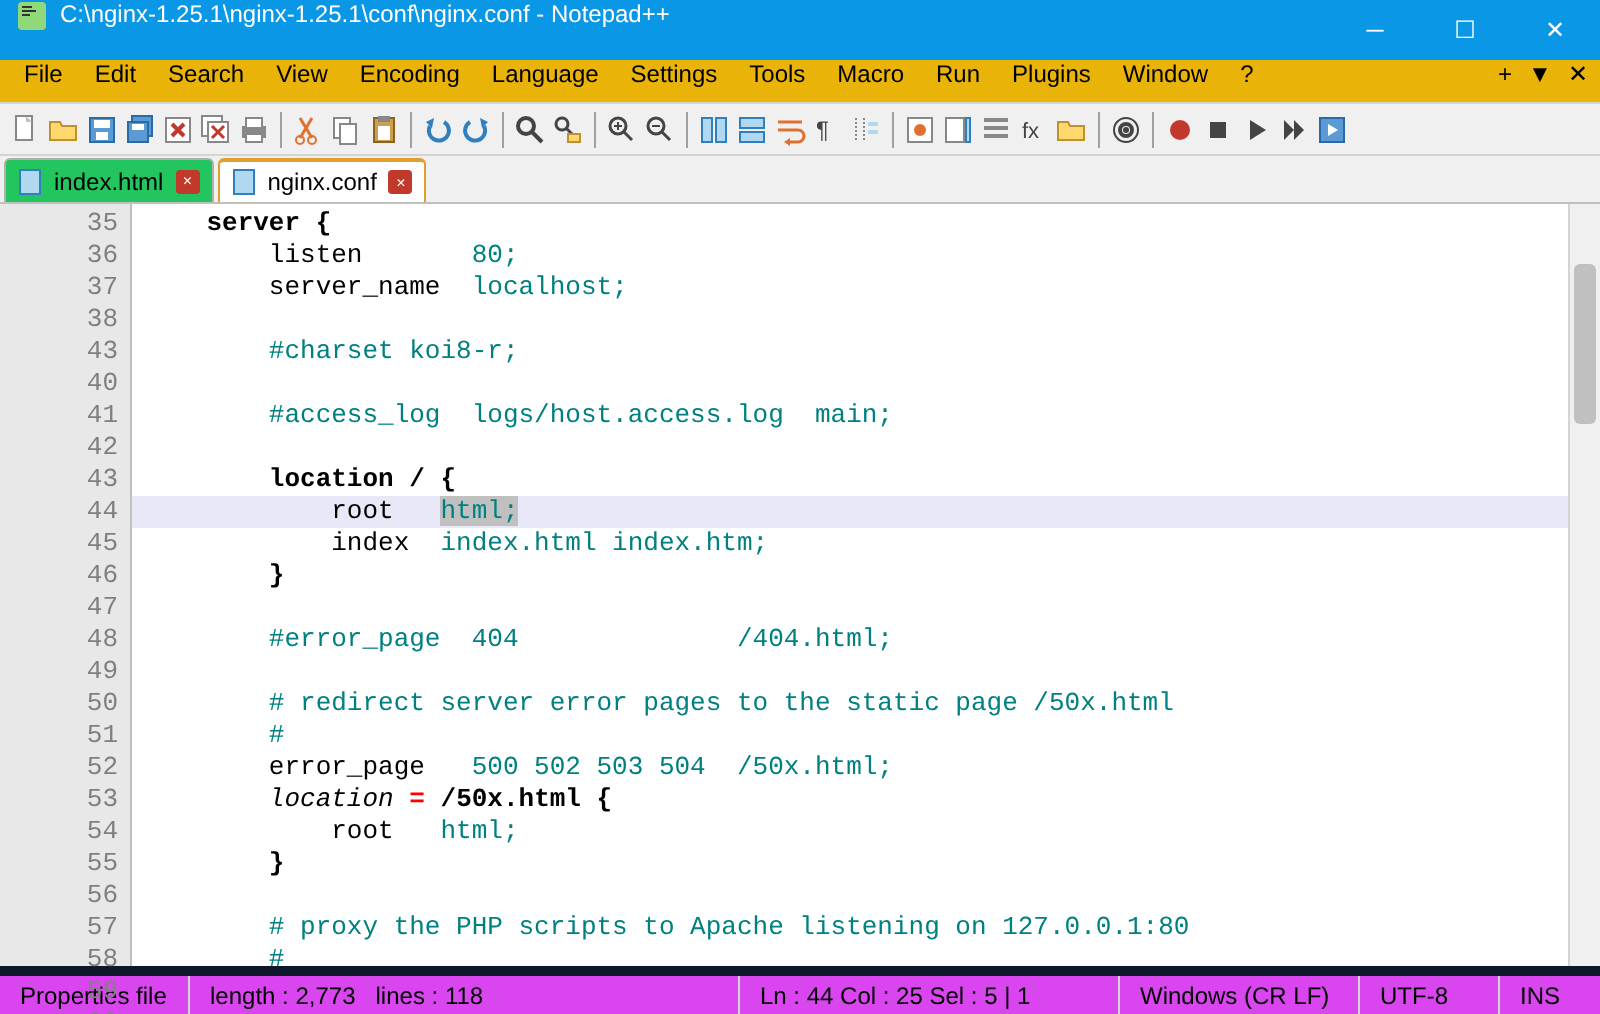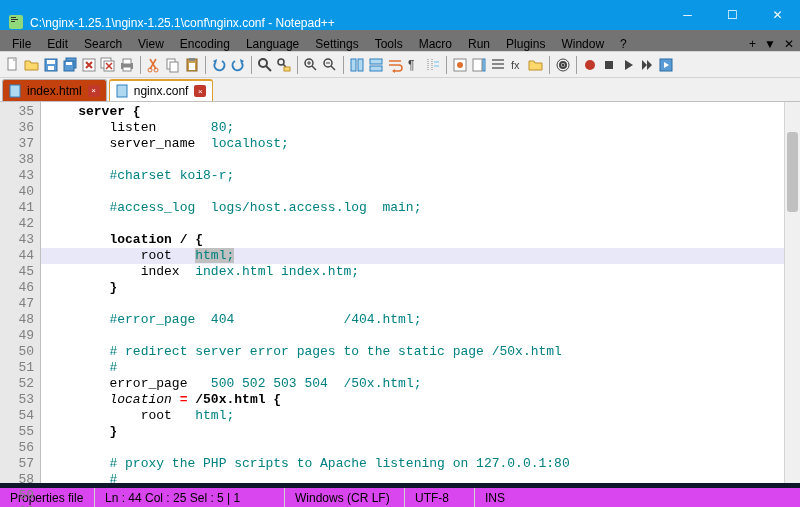--- a/index.html
+++ b/index.html
@@ -1,37 +1,37 @@
 <!DOCTYPE html>
 <html><head>
 <meta charset="utf-8">
 <style>
 *{box-sizing:border-box;margin:0;padding:0}
 html,body{width:800px;height:507px;overflow:hidden;font-family:"Segoe UI",Tahoma,sans-serif;font-size:12px;background:#fff}
-.titlebar{height:30px;background:#0997e6;color:#fff;display:flex;align-items:flex-end;padding:0 0 0 8px}
+.titlebar{height:30px;background:#0997e6;color:#fff;display:flex;align-items:flex-start;padding:0 0 0 8px}
 .titlebar .npp-icon{width:16px;height:16px;margin-right:6px;display:flex;align-items:center;justify-content:center}
 .titlebar .title{flex:1;font-size:12px;white-space:nowrap;overflow:hidden}
 .winbtns{display:flex;height:100%}
 .winbtn{width:45px;display:flex;align-items:center;justify-content:center;font-size:12px}
 .winbtn.close{background:rgba(255,255,255,0.0)}
-.menubar{height:22px;background:#737373;display:flex;align-items:flex-end;padding-left:4px;border-bottom:1px solid #d4d4d4}
+.menubar{height:22px;background:#eab308;display:flex;align-items:flex-start;padding-left:4px;border-bottom:1px solid #d4d4d4}
 .menubar .item{padding:2px 8px;font-size:12px;color:#000;cursor:default}
 .menubar .spacer{flex:1}
 .menubar .right{display:flex;align-items:center;padding-right:6px;gap:8px}
 .toolbar{height:26px;background:#f0f0f0;border-bottom:1px solid #d4d4d4;display:flex;align-items:center;padding:0 4px;gap:1px}
 .tb{width:18px;height:18px;display:flex;align-items:center;justify-content:center;border-radius:2px}
 .tb svg{width:16px;height:16px}
 .sep{width:1px;height:18px;background:#a0a0a0;margin:0 3px}
 .tabbar{height:24px;background:#f0f0f0;display:flex;align-items:flex-end;padding-left:2px;border-bottom:1px solid #c0c0c0}
-.tab{height:22px;display:flex;align-items:center;padding:0 6px;background:#c2410c;border:1px solid #b0b0b0;border-bottom:none;border-top-left-radius:3px;border-top-right-radius:3px;margin-right:2px;font-size:12px;gap:4px}
+.tab{height:22px;display:flex;align-items:center;padding:0 6px;background:#22c55e;border:1px solid #b0b0b0;border-bottom:none;border-top-left-radius:3px;border-top-right-radius:3px;margin-right:2px;font-size:12px;gap:4px}
 .tab.active{background:#fff;border-color:#e0a030;border-top-width:2px}
 .tab .fico{width:14px;height:14px}
 .tab .x{width:12px;height:12px;background:#c0392b;border-radius:2px;color:#fff;font-size:8px;display:flex;align-items:center;justify-content:center;margin-left:2px}
 .editor-area{height:381px;display:flex;position:relative}
-.gutter{width:41px;background:#e8e8e8;text-align:right;padding:2px 6px 0 0;font-family:Consolas,"Courier New",monospace;font-size:13px;line-height:16px;color:#808080;border-right:1px solid #c0c0c0}
+.gutter{width:66px;background:#e8e8e8;text-align:right;padding:2px 6px 0 0;font-family:Consolas,"Courier New",monospace;font-size:13px;line-height:16px;color:#808080;border-right:1px solid #c0c0c0}
 .code{flex:1;font-family:Consolas,"Courier New",monospace;font-size:13px;line-height:16px;padding:2px 0 15px 0;white-space:pre;overflow:hidden;background:#fff}
 .line{height:16px;padding-left:6px}
 .line.hl{background:#e8e8f8}
 .kw{color:#000}
 .id{color:#000;font-weight:bold}
 .str{color:#008080}
 .cm{color:#008080}
 .it{font-style:italic;color:#000}
 .eq{color:#ff0000;font-weight:bold}
 .sel{background:#c0c0c0}
@@ -324,17 +324,21 @@
       <div>60</div>
     </div>
   <div class="code" id="code"><div class="line">    <span class="id">server {</span></div><div class="line">        <span class="kw">listen       </span><span class="str">80;</span></div><div class="line">        <span class="kw">server_name  </span><span class="str">localhost;</span></div><div class="line"></div><div class="line">        <span class="cm">#charset koi8-r;</span></div><div class="line"></div><div class="line">        <span class="cm">#access_log  logs/host.access.log  main;</span></div><div class="line"></div><div class="line">        <span class="id">location / {</span></div><div class="line hl">            <span class="kw">root   </span><span class="str sel">html;</span></div><div class="line">            <span class="kw">index  </span><span class="str">index.html index.htm;</span></div><div class="line">        <span class="id">}</span></div><div class="line"></div><div class="line">        <span class="cm">#error_page  404              /404.html;</span></div><div class="line"></div><div class="line">        <span class="cm"># redirect server error pages to the static page /50x.html</span></div><div class="line">        <span class="cm">#</span></div><div class="line">        <span class="kw">error_page   </span><span class="str">500 502 503 504  /50x.html;</span></div><div class="line">        <span class="it">location</span> <span class="eq">=</span><span class="id"> /50x.html {</span></div><div class="line">            <span class="kw">root   </span><span class="str">html;</span></div><div class="line">        <span class="id">}</span></div><div class="line"></div><div class="line">        <span class="cm"># proxy the PHP scripts to Apache listening on 127.0.0.1:80</span></div><div class="line">        <span class="cm">#</span></div></div>
   <div class="vsb">
       <div class="thumb"></div>
     </div>
 </div>
 
 <div class="statusbar">
   <div class="sb-cell" style="width:95px">Properties file</div>
+  <div class="sb-cell flex">
+    <span>length :</span>&nbsp;<span>2,773</span>&nbsp;&nbsp;&nbsp;
+    <span>lines :</span>&nbsp;<span>118</span>
+  </div>
   <div class="sb-cell" style="width:190px">Ln : 44   Col : 25   Sel : 5 | 1</div>
   <div class="sb-cell" style="width:120px">Windows (CR LF)</div>
   <div class="sb-cell" style="width:70px">UTF-8</div>
   <div class="sb-cell" style="width:50px;border-right:none">INS</div>
 </div>
 
 </body></html>

